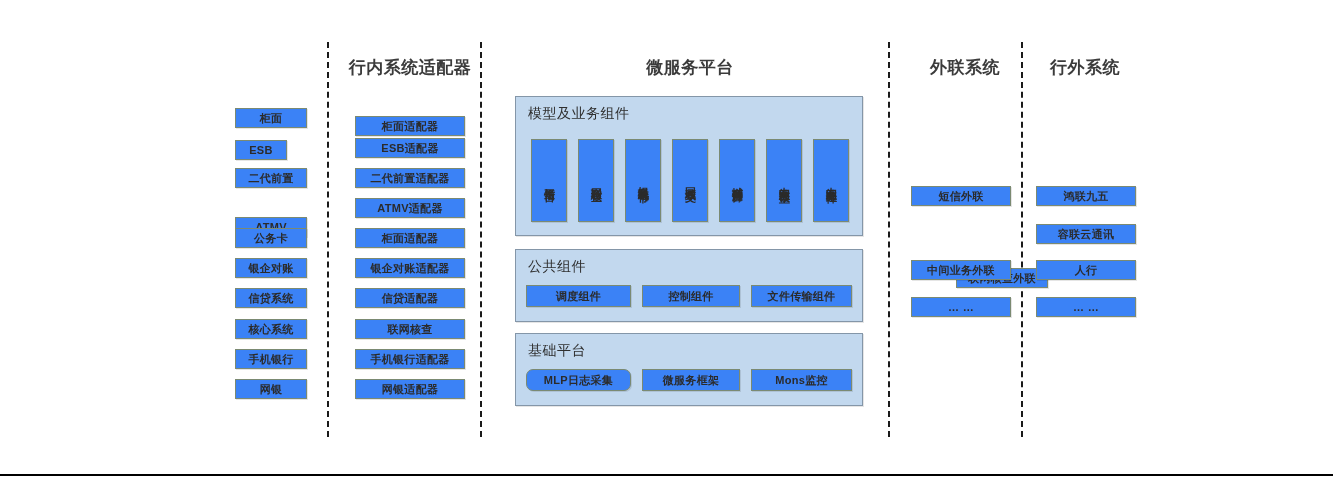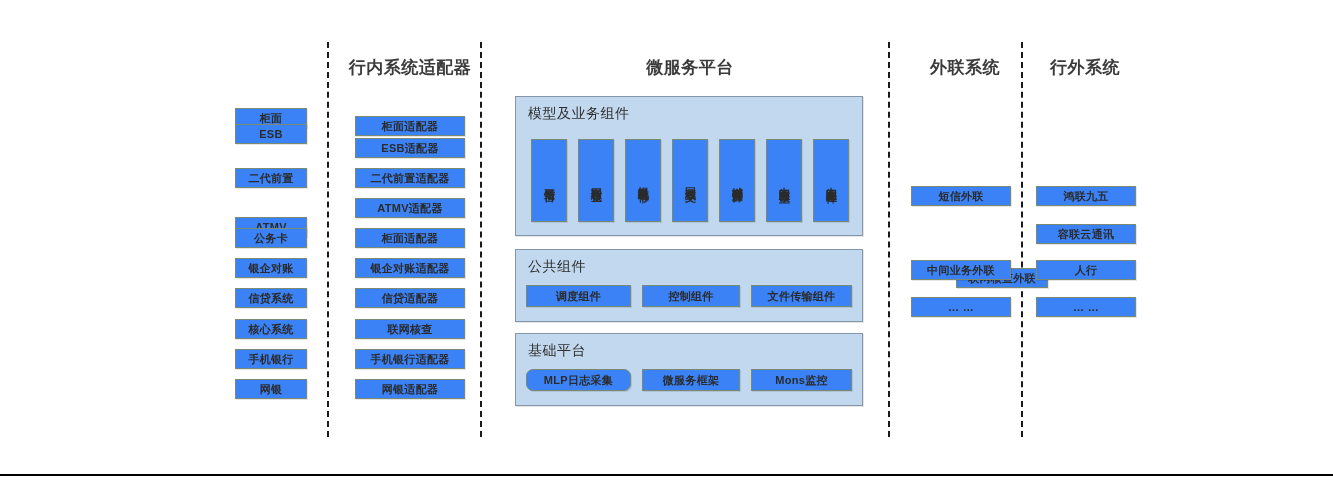--- a/index.html
+++ b/index.html
@@ -104,21 +104,21 @@
   <div class="col-title" style="left:900px; top:56px; width:130px;">外联系统</div>
 
   <div class="col-title" style="left:1020px; top:56px; width:130px;">行外系统</div>
 
   <div class="divider" style="left:327px; top:42px; height:395px;"></div>
   <div class="divider" style="left:480px; top:42px; height:395px;"></div>
   <div class="divider" style="left:888px; top:42px; height:395px;"></div>
   <div class="divider" style="left:1021px; top:42px; height:395px;"></div>
 
   <div class="gbox" style="left:235px; top:108px;  width:72px; height:20px;">柜面</div>
-  <div class="gbox" style="left:235px; top:124px;  width:72px; height:20px;">ESB</div>
+  <div class="gbox" style="left:235px; top:140px;  width:52px; height:20px;">ESB</div>
   <div class="gbox" style="left:235px; top:168px;  width:72px; height:20px;">二代前置</div>
   <div class="gbox" style="left:235px; top:198px;  width:72px; height:20px;margin-top:19px;">ATMV</div>
   <div class="gbox" style="left:235px; top:228px;  width:72px; height:20px;">公务卡</div>
   <div class="gbox" style="left:235px; top:258px;  width:72px; height:20px;">银企对账</div>
   <div class="gbox" style="left:235px; top:288px;  width:72px; height:20px;">信贷系统</div>
   <div class="gbox" style="left:235px; top:319px;  width:72px; height:20px;">核心系统</div>
   <div class="gbox" style="left:235px; top:349px;  width:72px; height:20px;">手机银行</div>
   <div class="gbox" style="left:235px; top:379px;  width:72px; height:20px;">网银</div>
 
   <div class="gbox" style="left:355px; top:108px; width:110px; height:20px;margin-top:8px;">柜面适配器</div>

